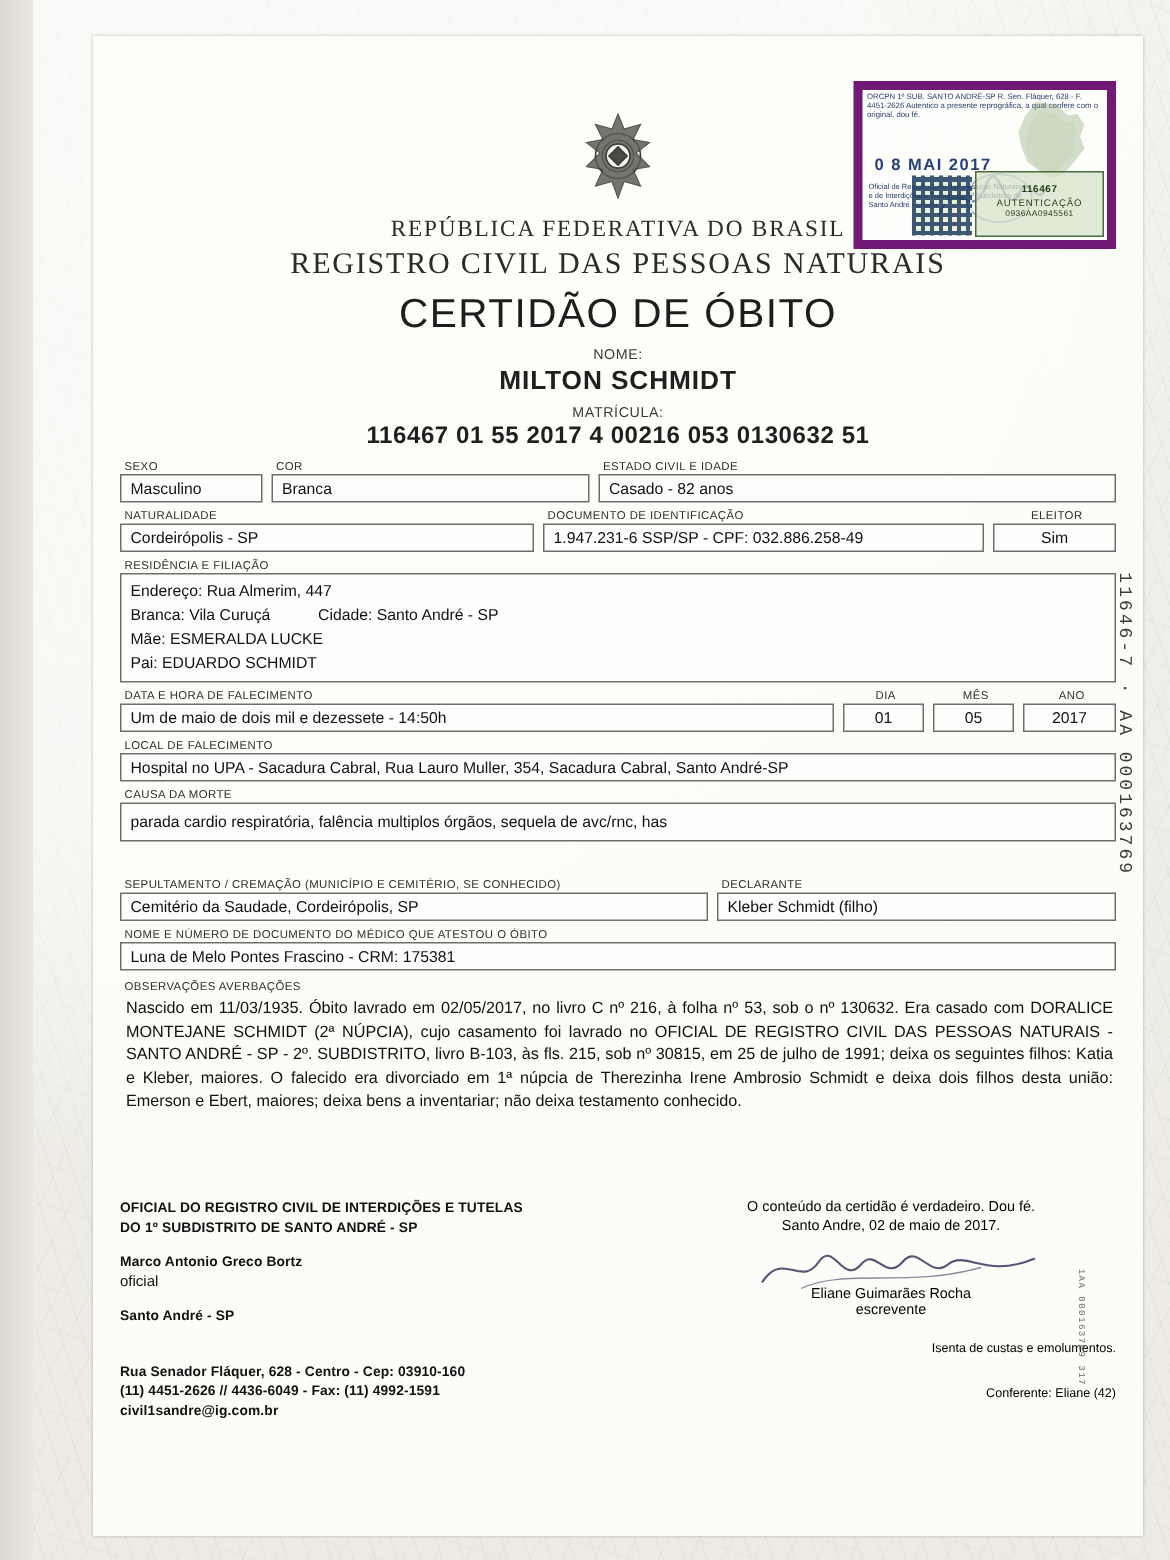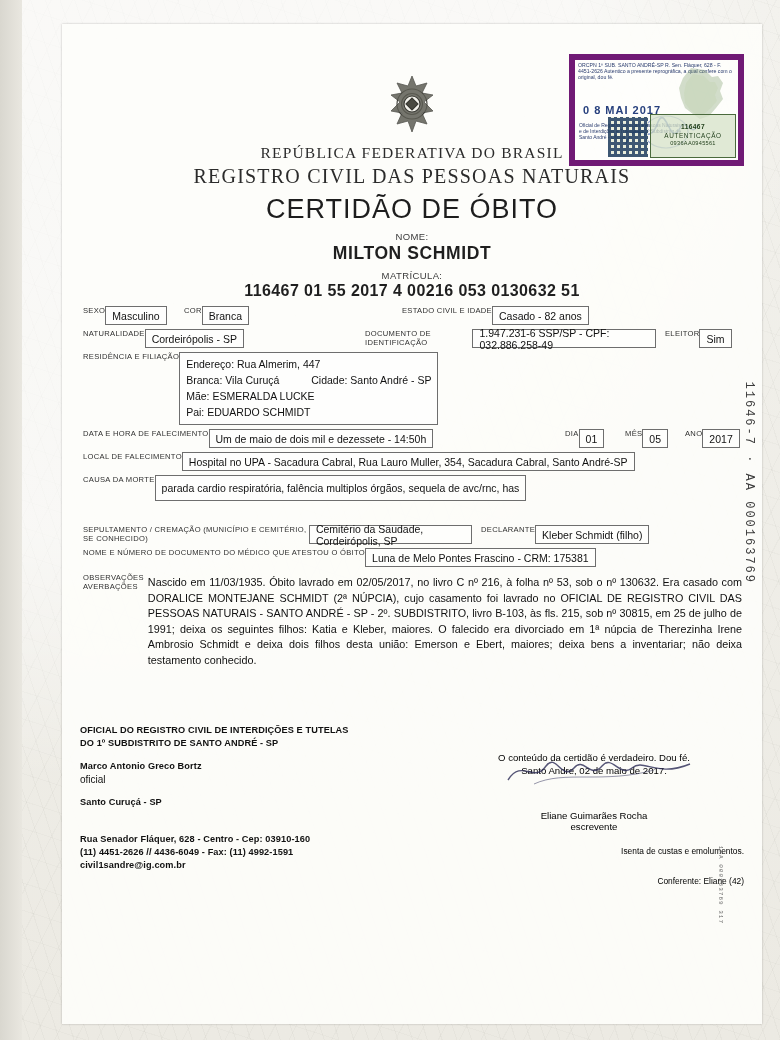--- a/index.html
+++ b/index.html
@@ -55,39 +55,39 @@
   }
 
   
   .lbl { font-size:7.6px; color:#2f2f2f; letter-spacing:.3px; text-transform:uppercase; padding:0 0 1px 3px;}
   .box {
     border:1px solid #6e6e6e; background:rgba(255,255,255,0.55);
     height:19px; display:flex; align-items:center; padding:0 6px;
     font-size:10.5px; color:#111;
   }
   .row { display:flex; gap:6px; }
-  .col { display:flex; flex-direction:row; }
+  .col { display:flex; flex-direction:column; }
   .mt6 { margin-top:6px; }
   .mt4 { margin-top:4px; }
 
   .resid { border:1px solid #6e6e6e; background:rgba(255,255,255,0.5); padding:3px 6px 4px; }
   .resid .line { font-size:10.5px; color:#111; padding:2px 0; }
   .spacer { width:26px; display:inline-block; }
 
   .obsbox {
     border:0; padding:2px 2px 0 4px; font-size:10.8px; color:#111;
     line-height:15.5px; text-align:justify;
   }
 
   
   .footer { margin-top:8px; position:relative; }
   .fl { font-size:9.2px; font-weight:bold; color:#111; line-height:13px; letter-spacing:.1px;}
   .fsm { font-size:10px; color:#111; line-height:13px;}
   .fright { position:absolute; right:0; top:0; width:300px; text-align:center;}
-  .fright .l1 { font-size:9.6px;margin-top:28px; }
+  .fright .l1 { font-size:9.6px; }
   .fright .l2 { font-size:9.6px; margin-top:2px;}
   .sig-name { font-size:9.6px; margin-top:34px;}
   .sig-role { font-size:9.6px; }
   .isenta { font-size:8.4px; text-align:right; margin-top:14px;}
   .confer { font-size:8.4px; text-align:right; margin-top:20px;}
 
   
   #stampbox {
     position:absolute; right:18px; top:30px; width:175px; height:112px;
     border:6px solid #701a75; background:rgba(255,255,255,0.35);
@@ -280,21 +280,21 @@
       <div class="col" style="margin-top:6px">
         <div class="lbl">OBSERVAÇÕES AVERBAÇÕES</div>
         <div class="obsbox">Nascido em 11/03/1935. Óbito lavrado em 02/05/2017, no livro C nº 216, à folha nº 53, sob o nº 130632. Era casado com DORALICE MONTEJANE SCHMIDT (2ª NÚPCIA), cujo casamento foi lavrado no OFICIAL DE REGISTRO CIVIL DAS PESSOAS NATURAIS - SANTO ANDRÉ - SP - 2º. SUBDISTRITO, livro B-103, às fls. 215, sob nº 30815, em 25 de julho de 1991; deixa os seguintes filhos: Katia e Kleber, maiores. O falecido era divorciado em 1ª núpcia de Therezinha Irene Ambrosio Schmidt e deixa dois filhos desta união: Emerson e Ebert, maiores; deixa bens a inventariar; não deixa testamento conhecido.</div>
       </div>
 
       <div class="footer" style="margin-top:56px">
         <div class="fl">OFICIAL DO REGISTRO CIVIL DE INTERDIÇÕES E TUTELAS</div>
         <div class="fl">DO 1º SUBDISTRITO DE SANTO ANDRÉ - SP</div>
         <div class="fl" style="margin-top:10px">Marco Antonio Greco Bortz</div>
         <div class="fsm">oficial</div>
-        <div class="fl" style="margin-top:10px">Santo Curuçá - SP</div>
+        <div class="fl" style="margin-top:10px">Santo André - SP</div>
 
         <div class="fl" style="margin-top:24px">Rua Senador Fláquer, 628 - Centro - Cep: 03910-160</div>
         <div class="fl">(11) 4451-2626 // 4436-6049 - Fax: (11) 4992-1591</div>
         <div class="fl">civil1sandre@ig.com.br</div>
 
         <div class="fright">
           <div class="l1">O conteúdo da certidão é verdadeiro. Dou fé.</div>
           <div class="l2">Santo Andre, 02  de maio de  2017.</div>
           <svg class="sigsvg" style="left:60px;top:30px" width="190" height="34" viewBox="0 0 190 34">
             <path d="M4 26 C18 4, 30 30, 42 12 C52 -2, 58 28, 70 14 C80 2, 86 26, 98 12 C108 0, 116 24, 128 14 C140 4, 152 24, 186 10" fill="none" stroke="#2b2b55" stroke-width="1.4" opacity="0.8"></path>

